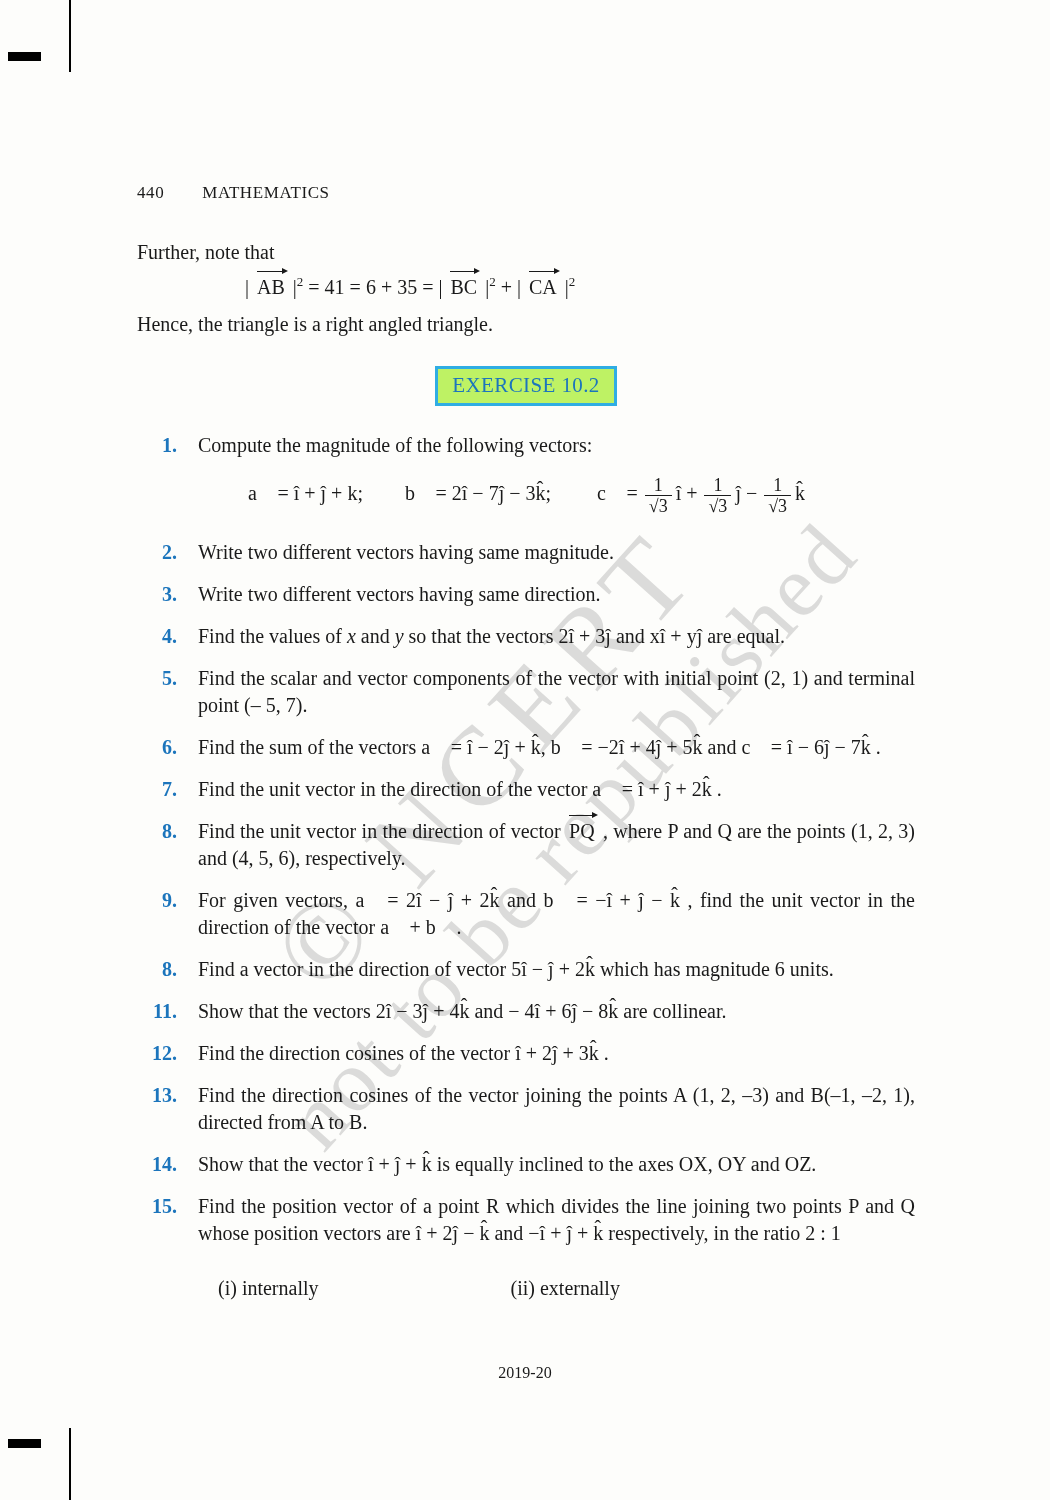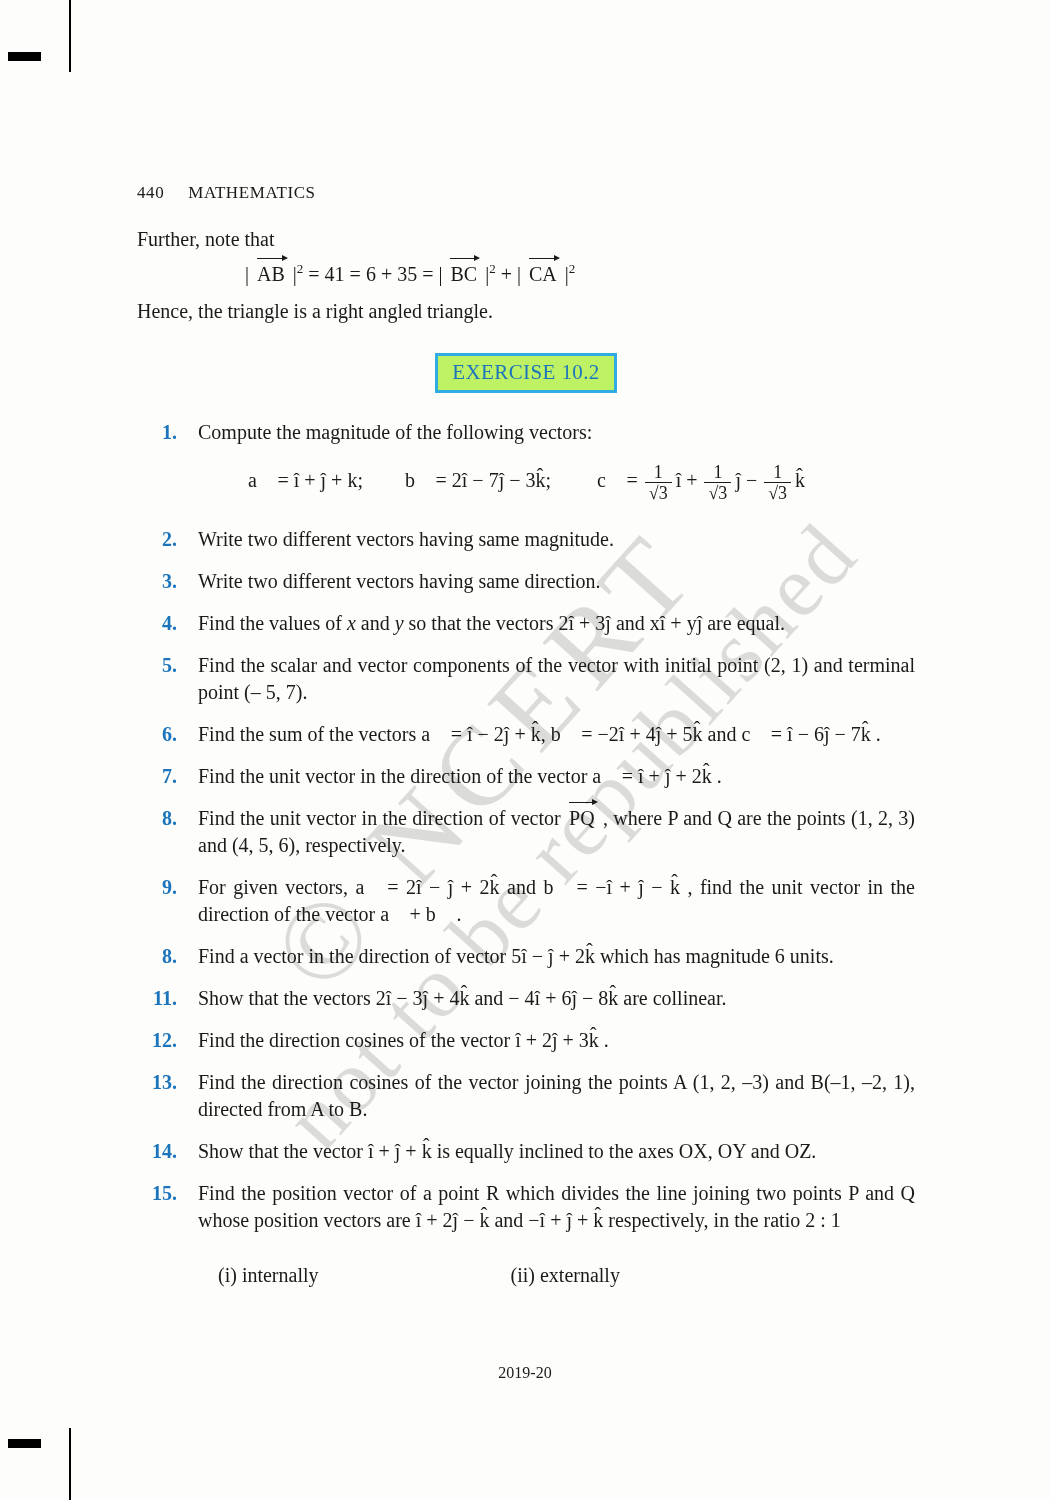--- a/index.html
+++ b/index.html
@@ -34,24 +34,24 @@
     white-space: nowrap;
     z-index: 0;
   }
   .wm1 { font-size: 112px; letter-spacing: 14px; line-height: 1.1; }
   .wm2 { font-size: 88px; letter-spacing: 3px; line-height: 1.2; }
 
   .header {
     position: absolute; left: 137px; top: 183px;
     font-size: 17px; letter-spacing: 0.6px; z-index: 1;
   }
-  .header .hnum { margin-right: 19px; }
+  .header .hnum { margin-right: 33px; }
 
   .content {
-    position: absolute; left: 137px; top: 226px; width: 778px;
+    position: absolute; left: 137px; top: 239px; width: 778px;
     font-size: 20px; line-height: 27px; z-index: 1;
   }
 
   .intro-line  { margin: 0 0 8px 0; }
   .intro-line2 { margin: 10px 0 0 0; }
   .equation { margin: 8px 0 10px 108px; }
 
   .exercise-wrap { text-align: center; margin: 28px 0 26px 0; }
   .exbox {
     display: inline-block;

